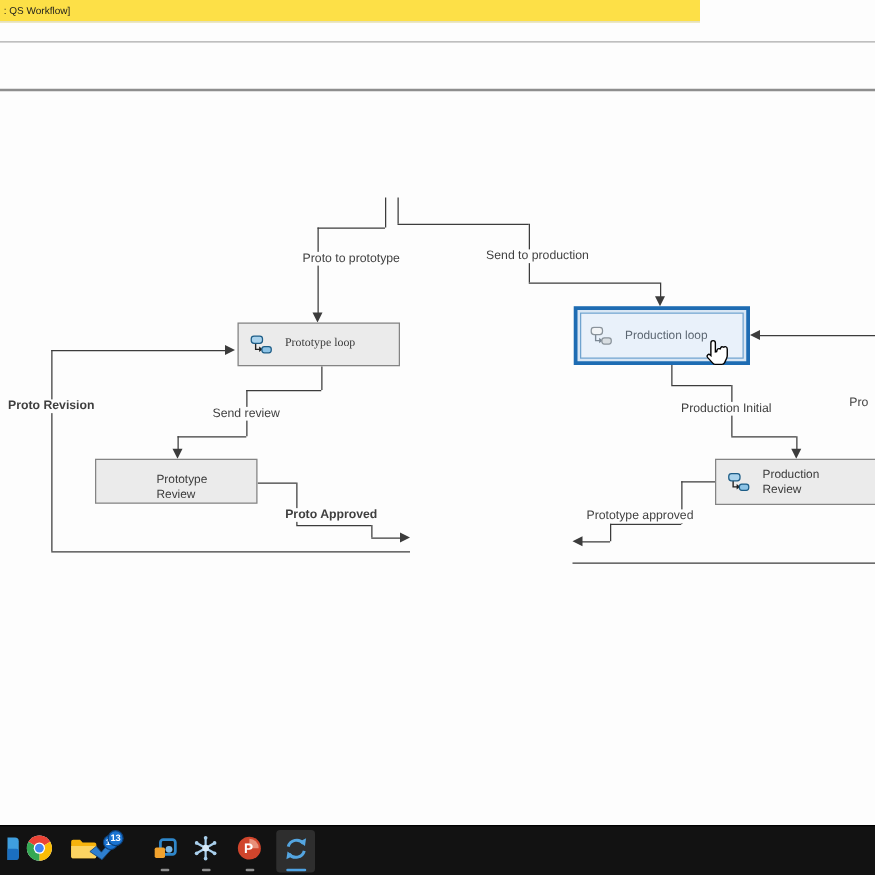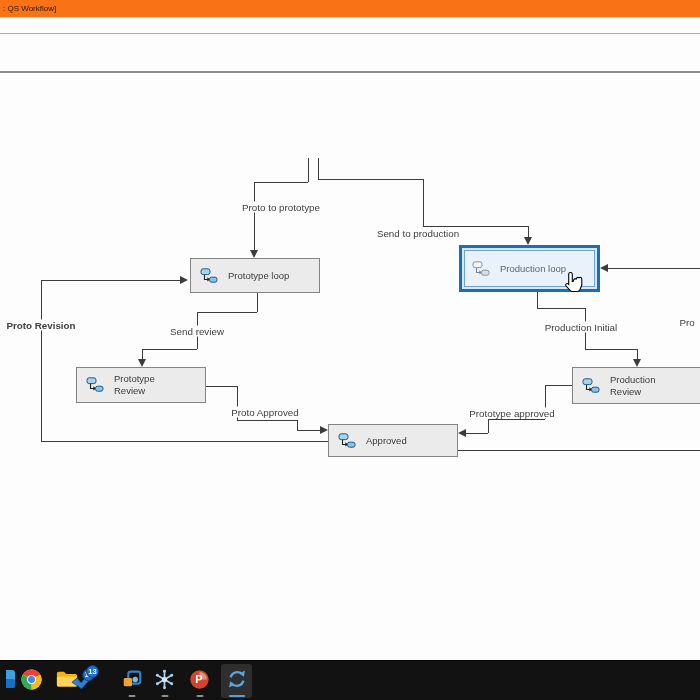--- a/index.html
+++ b/index.html
@@ -1,20 +1,20 @@
 <!DOCTYPE html>
 <html><head>
 <meta charset="utf-8">
 <style>
   html,body{margin:0;padding:0;width:700px;height:700px;overflow:hidden;
     font-family:"Liberation Sans", sans-serif;background:#fdfdfd;position:relative;}
   *{box-sizing:border-box;}
 
   
-  .titlebar{position:absolute;left:0;top:0;width:700px;height:18px;background:#f97316;
+  .titlebar{position:absolute;left:0;top:0;width:560px;height:18px;background:#fde047;
     border-bottom:1px solid #dde1e7;}
   .titlebar .title{position:absolute;left:3px;top:0;height:18px;line-height:18px;
     font-size:8px;color:#1c1c1c;white-space:nowrap;}
   .hrule{position:absolute;left:0;width:700px;background:#9d9d9d;height:1px;}
   .hrule.r1{top:33px;background:#ababab;}
   .hrule.r2{top:71px;height:2px;background:#8e8e8e;}
 
   
   #diagram{position:absolute;left:0;top:72px;width:700px;height:588px;}
   .seg{position:absolute;background:#3c3c3c;z-index:1;}
@@ -91,73 +91,64 @@
     <div class="seg h" style="left: 606px; top: 196px; width: 94px;"></div>
     <div class="arrow" style="border-left: 4.5px solid transparent; border-right: 4.5px solid transparent; border-top: 8px solid rgb(60, 60, 60); left: 249.5px; top: 178px;"></div>
     <div class="arrow" style="border-left: 4.5px solid transparent; border-right: 4.5px solid transparent; border-top: 8px solid rgb(60, 60, 60); left: 523.5px; top: 165px;"></div>
     <div class="arrow" style="border-left: 4.5px solid transparent; border-right: 4.5px solid transparent; border-top: 8px solid rgb(60, 60, 60); left: 137.5px; top: 287px;"></div>
     <div class="arrow" style="border-left: 4.5px solid transparent; border-right: 4.5px solid transparent; border-top: 8px solid rgb(60, 60, 60); left: 632.5px; top: 287px;"></div>
     <div class="arrow" style="border-top: 4.5px solid transparent; border-bottom: 4.5px solid transparent; border-left: 8px solid rgb(60, 60, 60); left: 320px; top: 353.5px;"></div>
     <div class="arrow" style="border-top: 4.5px solid transparent; border-bottom: 4.5px solid transparent; border-right: 8px solid rgb(60, 60, 60); left: 458px; top: 356.5px;"></div>
     <div class="arrow" style="border-top: 4.5px solid transparent; border-bottom: 4.5px solid transparent; border-left: 8px solid rgb(60, 60, 60); left: 180px; top: 203.5px;"></div>
     <div class="arrow" style="border-top: 4.5px solid transparent; border-bottom: 4.5px solid transparent; border-right: 8px solid rgb(60, 60, 60); left: 600px; top: 191.5px;"></div>
     <div class="edge-label" style="left: 281px; top: 135px;">Proto to prototype</div>
-    <div class="edge-label" style="left: 418px; top: 133px; margin-top: 28px;">Send to production</div>
+    <div class="edge-label" style="left: 430px; top: 133px;">Send to production</div>
     <div class="edge-label" style="left: 197px; top: 259px;">Send review</div>
     <div class="edge-label" style="left: 581px; top: 255px;">Production Initial</div>
     <div class="edge-label" style="left: 41px; top: 253px; font-weight: bold;">Proto Revision</div>
-    <div class="edge-label" style="left: 265px; top: 340px;">Proto Approved</div>
+    <div class="edge-label" style="left: 265px; top: 340px; font-weight: bold;">Proto Approved</div>
     <div class="edge-label" style="left: 512px; top: 341px;">Prototype approved</div>
     <div class="edge-label" style="left: 687px; top: 250px;">Pro</div>
-    <div class="node" style="left: 190px; top: 186px; width: 130px; height: 35px;">
+    <div class="node" style="left: 190px; top: 186px; width: 130px; height: 35px; font-family: Liberation Serif, serif;">
       <svg width="18" height="16" viewBox="0 0 18 16">
         <path d="M4.5 6.5 V11.5 H8" fill="none" stroke="#222" stroke-width="1.1"></path>
         <polygon points="7.3,9.2 7.3,13.6 10.2,11.4" fill="#222"></polygon>
         <rect x="1" y="0.8" width="9" height="5.8" rx="2.2" fill="#a9d2ec" stroke="#1c5c86"></rect>
         <rect x="9.5" y="9.2" width="7.5" height="5" rx="2" fill="#8cc3e6" stroke="#1c5c86"></rect>
       </svg>
       <div class="lbl">Prototype loop</div>
     </div>
     <div class="node selected" style="left: 459px; top: 173px; width: 141px; height: 47px;">
       <div class="inner">
         <svg width="18" height="16" viewBox="0 0 18 16">
           <path d="M4.5 6.5 V11.5 H8" fill="none" stroke="#7c8894" stroke-width="1.1"></path>
           <polygon points="7.3,9.2 7.3,13.6 10.2,11.4" fill="#7c8894"></polygon>
           <rect x="1" y="0.8" width="9" height="5.8" rx="2.2" fill="#f2f4f6" stroke="#8a939b"></rect>
           <rect x="9.5" y="9.2" width="7.5" height="5" rx="2" fill="#d9dee2" stroke="#8a939b"></rect>
         </svg>
         <div class="lbl">Production loop</div>
       </div>
     </div>
-    <div class="node" style="left: 76px; top: 295px; width: 130px; height: 36px;">
+    <div class="node" style="left: 76px; top: 295px; width: 130px; height: 36px; flex-direction: column;">
       <svg width="18" height="16" viewBox="0 0 18 16">
         <path d="M4.5 6.5 V11.5 H8" fill="none" stroke="#222" stroke-width="1.1"></path>
         <polygon points="7.3,9.2 7.3,13.6 10.2,11.4" fill="#222"></polygon>
         <rect x="1" y="0.8" width="9" height="5.8" rx="2.2" fill="#a9d2ec" stroke="#1c5c86"></rect>
         <rect x="9.5" y="9.2" width="7.5" height="5" rx="2" fill="#8cc3e6" stroke="#1c5c86"></rect>
       </svg>
       <div class="lbl">Prototype<br>Review</div>
     </div>
     <div class="node" style="left: 572px; top: 295px; width: 132px; height: 37px;">
       <svg width="18" height="16" viewBox="0 0 18 16">
         <path d="M4.5 6.5 V11.5 H8" fill="none" stroke="#222" stroke-width="1.1"></path>
         <polygon points="7.3,9.2 7.3,13.6 10.2,11.4" fill="#222"></polygon>
         <rect x="1" y="0.8" width="9" height="5.8" rx="2.2" fill="#a9d2ec" stroke="#1c5c86"></rect>
         <rect x="9.5" y="9.2" width="7.5" height="5" rx="2" fill="#8cc3e6" stroke="#1c5c86"></rect>
       </svg>
       <div class="lbl">Production<br>Review</div>
-    </div>
-    <div class="node" style="left: 328px; top: 352px; width: 130px; height: 33px;">
-      <svg width="18" height="16" viewBox="0 0 18 16">
-        <path d="M4.5 6.5 V11.5 H8" fill="none" stroke="#222" stroke-width="1.1"></path>
-        <polygon points="7.3,9.2 7.3,13.6 10.2,11.4" fill="#222"></polygon>
-        <rect x="1" y="0.8" width="9" height="5.8" rx="2.2" fill="#a9d2ec" stroke="#1c5c86"></rect>
-        <rect x="9.5" y="9.2" width="7.5" height="5" rx="2" fill="#8cc3e6" stroke="#1c5c86"></rect>
-      </svg>
-      <div class="lbl">Approved</div>
     </div>
     <div class="" id="cursor" style="left: 563px; top: 199px;"><svg width="21" height="24" viewBox="0 0 21 24">
         <path d="M7.5 1.5c1 0 1.8.8 1.8 1.8v7.2l1-.2.4-1.4c.2-.7.9-1.1 1.6-1l.9.2.4-.9c.3-.6 1-.9 1.6-.7l.8.3c.3-.4.8-.6 1.3-.5.9.2 1.5 1 1.5 1.9v5.1c0 .8-.2 1.6-.5 2.3l-1.6 3.5c-.4.8-1.2 1.4-2.1 1.4H9.2c-.8 0-1.5-.4-2-1L3 14.9c-.5-.6-.4-1.5.2-2 .5-.5 1.3-.5 1.9 0l.6.6V3.3c0-1 .8-1.8 1.8-1.8z" fill="#fff" stroke="#000" stroke-width="1.1"></path>
       </svg></div>
   </div>
 
 <div id="taskbar">
     <div class="tb-item" style="left: -4px;">
       <div class="" style="position: relative;"><svg width="12" height="22" viewBox="0 0 12 22">
           <rect x="-9" y="2" width="18" height="18" rx="3" fill="#3f9ede"></rect>

